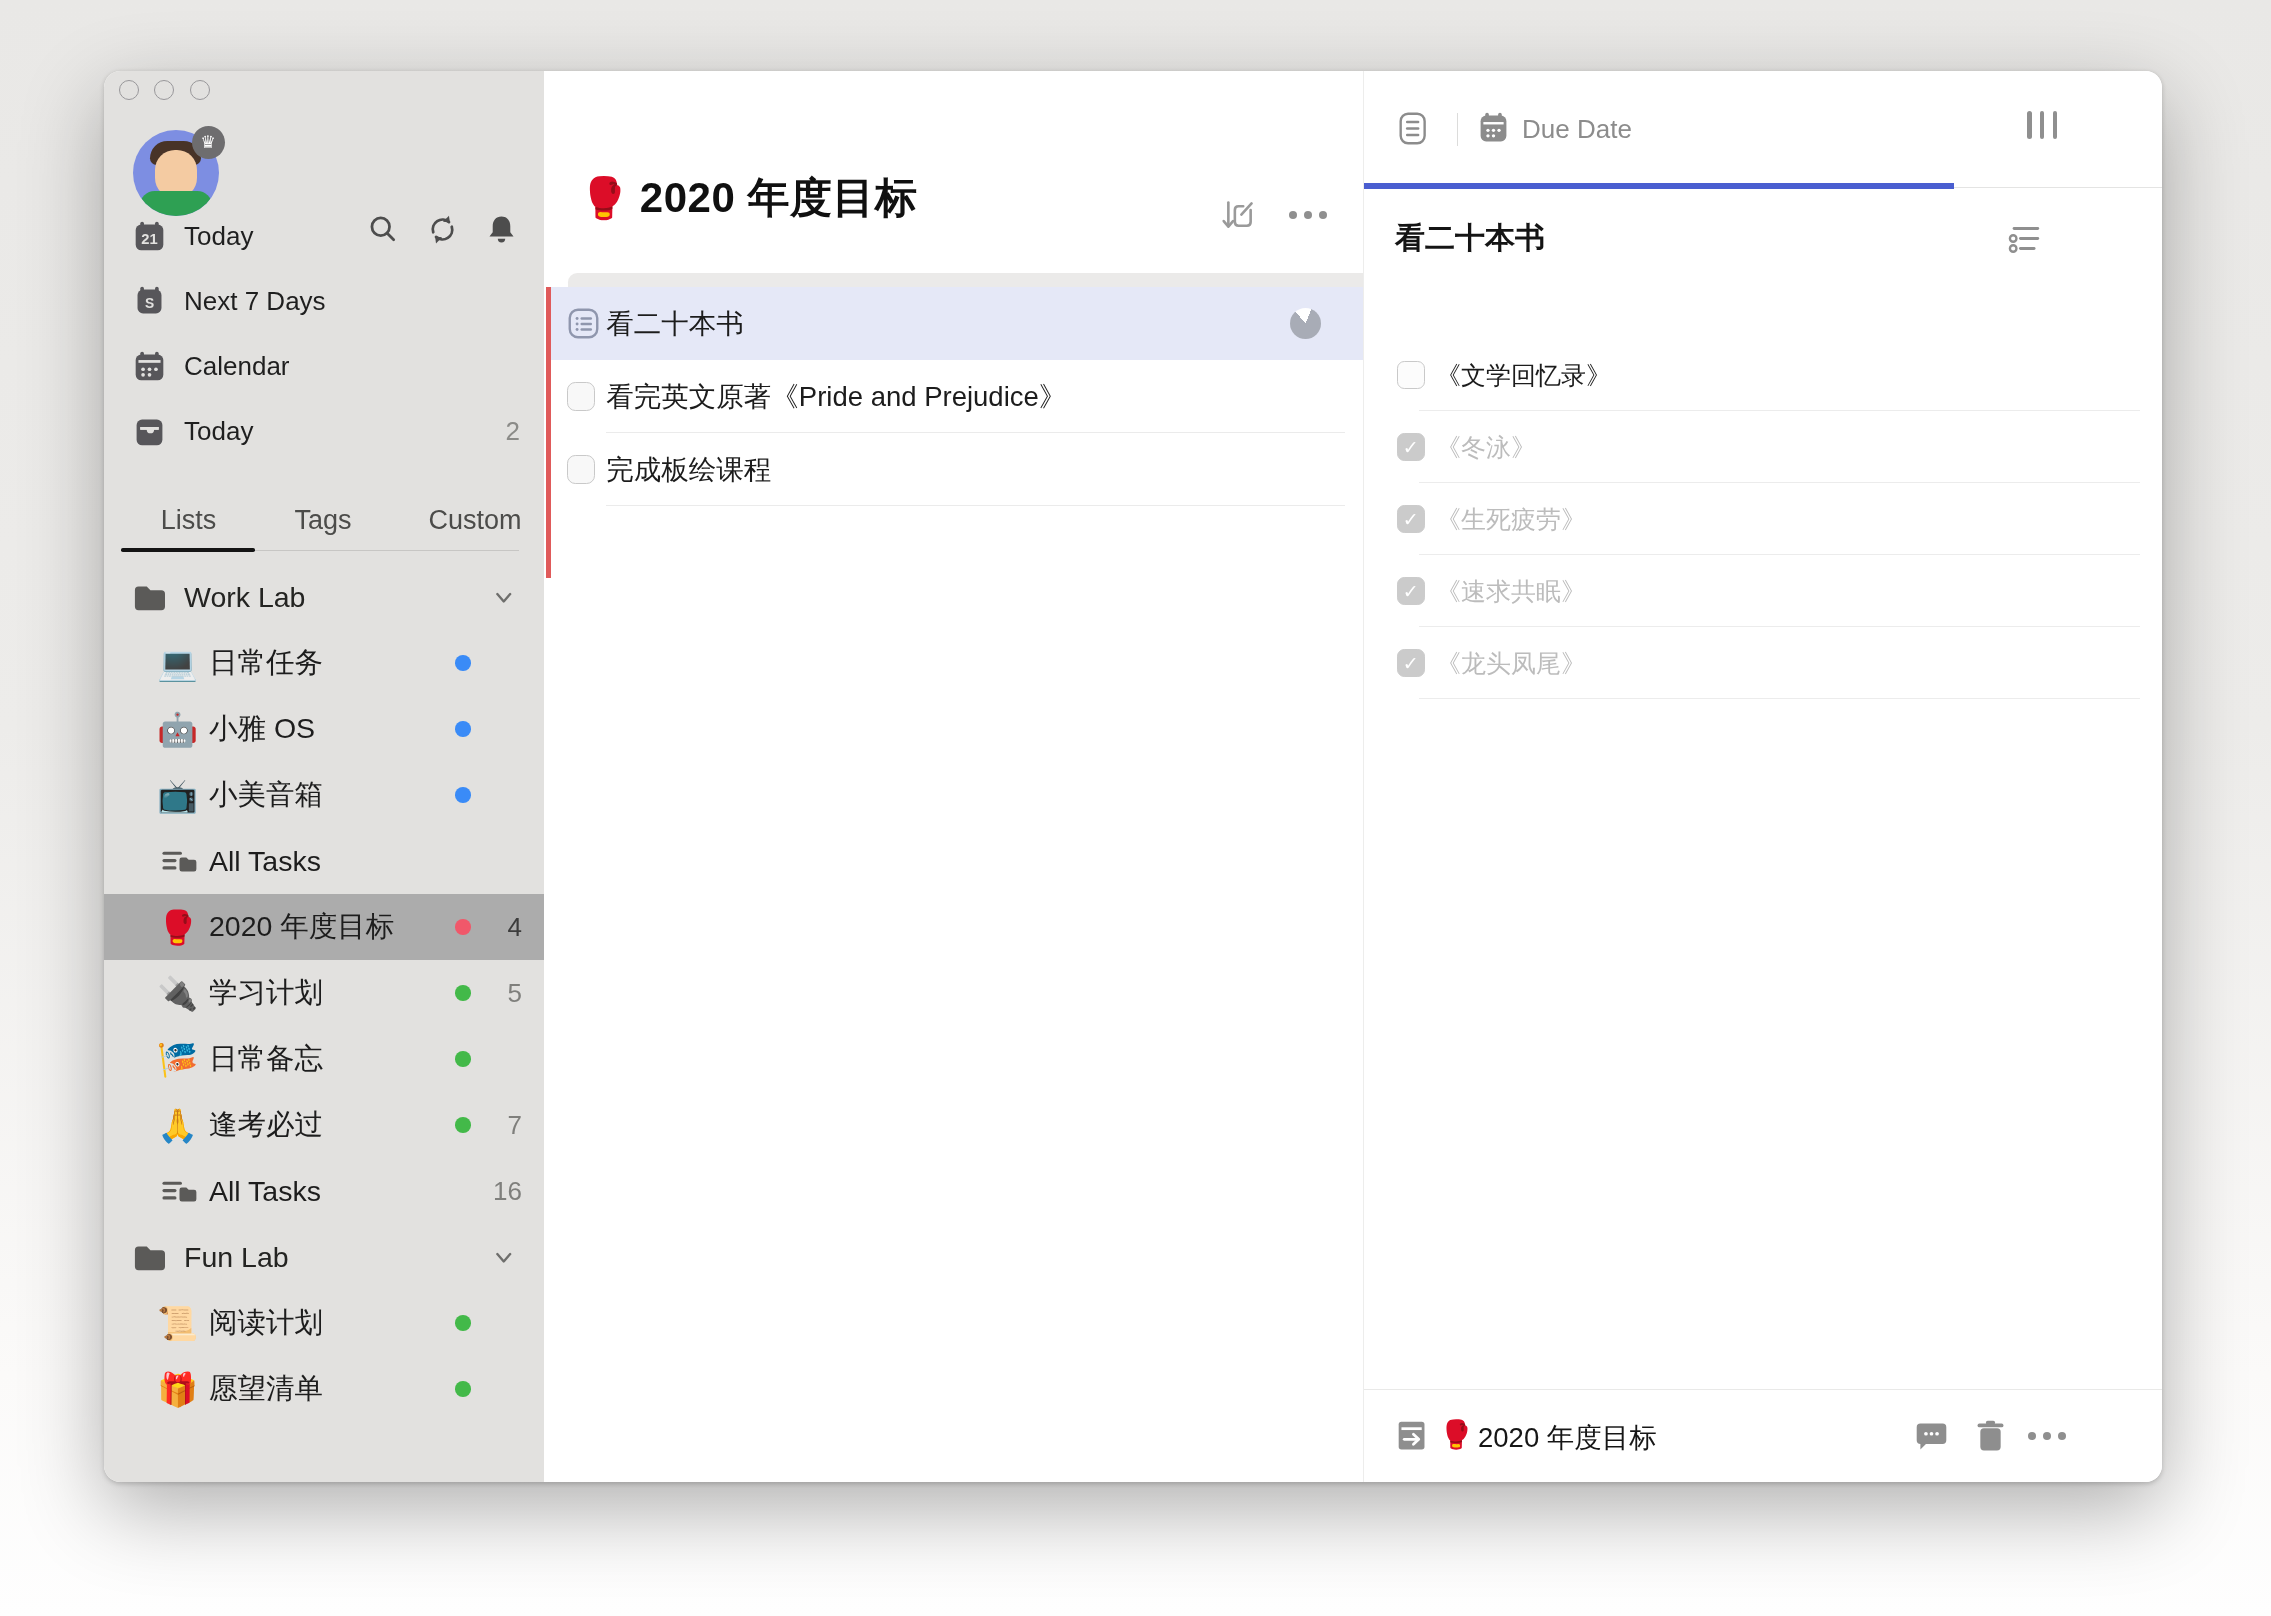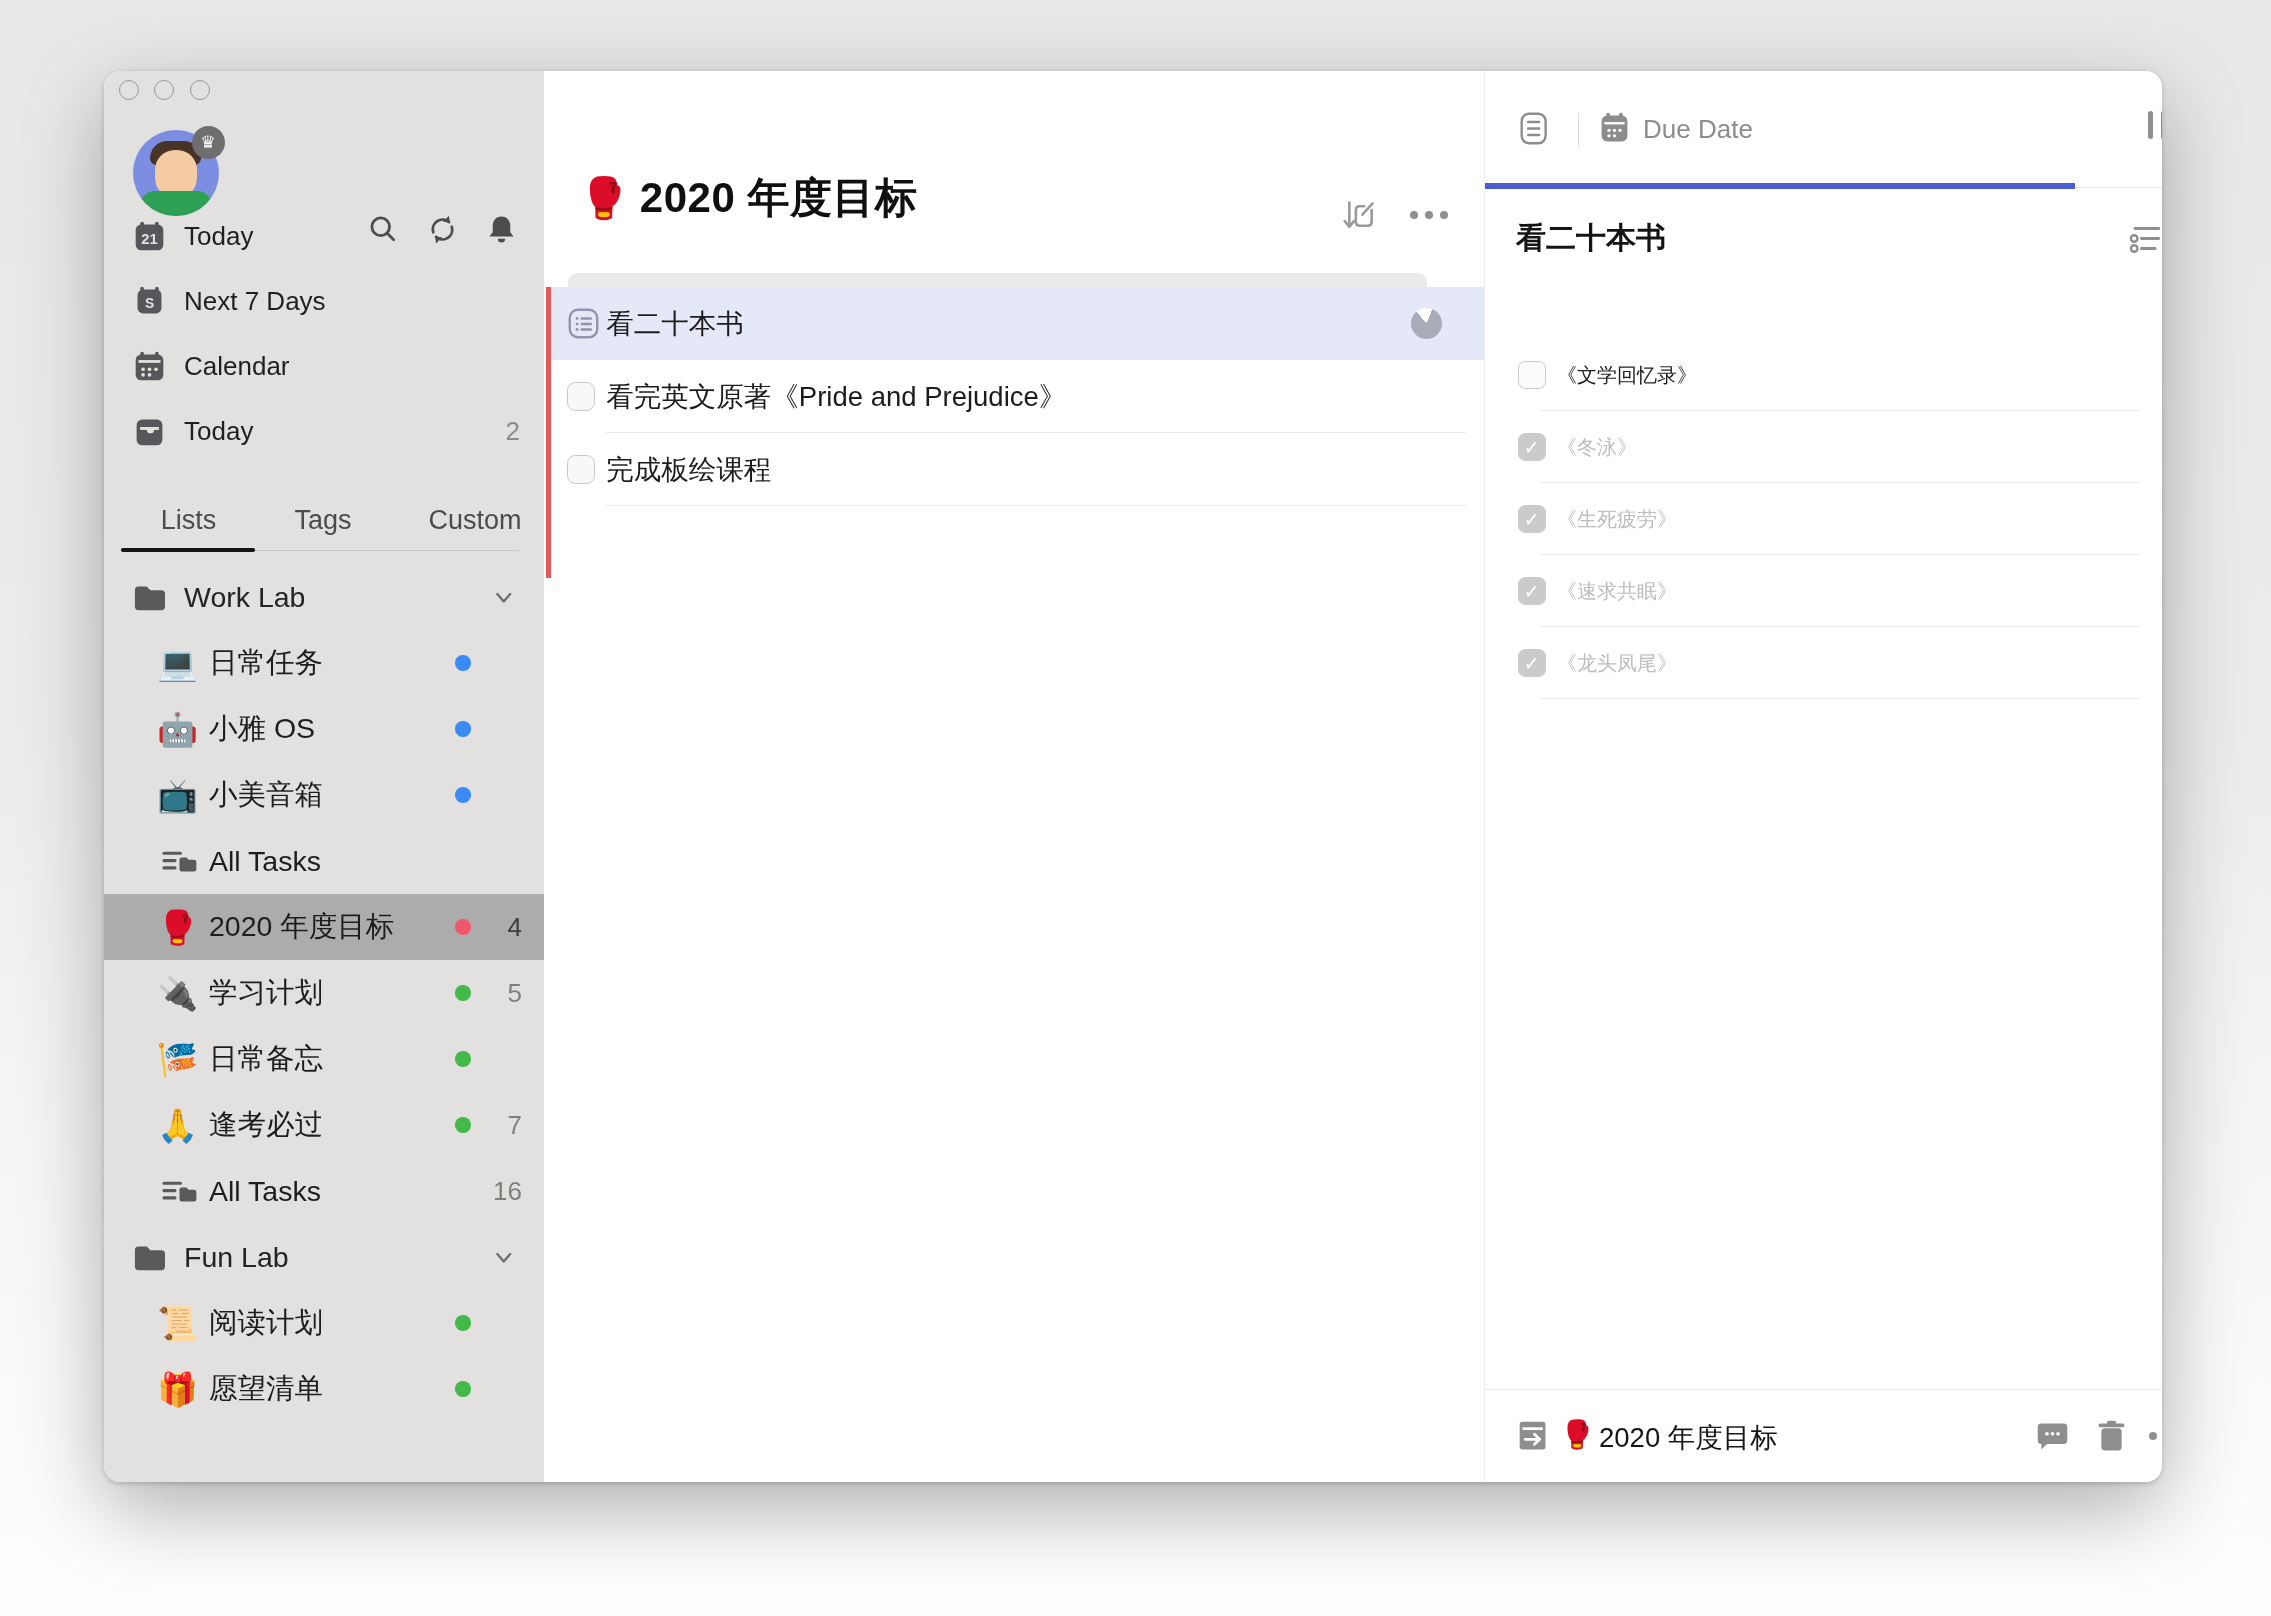--- a/index.html
+++ b/index.html
@@ -79,40 +79,40 @@
   .trow { position:relative; height:73px; display:flex; align-items:center; }
   .trow.selected { background:#e5e8f7; }
   .trow .t-ic { position:absolute; left:15.6px; width:33px; height:33px; }
   .trow .t-check { position:absolute; left:15.6px; width:28.5px; height:28.5px; border:1.8px solid #c9c9c9; border-radius:8.3px; background:#f8f8f8; cursor:pointer; }
   .trow .t-label { position:absolute; left:55px; font-size:27.5px; color:#1c1c1c; }
   .trow .t-sep { position:absolute; left:55px; right:18.4px; bottom:0; height:1.4px; background:#ebebeb; }
   .trow .pie { position:absolute; right:42px; width:31px; height:31px; border-radius:50%;
     background:conic-gradient(from -40deg, #ffffff 0deg 62deg, #a8acb6 62deg 360deg); }
 
   
-  .detail { width:678px; flex-shrink:0; background:#fff; border-left:0.9px solid #ededec; position:relative;text-align:right; }
+  .detail { width:799px; flex-shrink:0; background:#fff; border-left:0.9px solid #ededec; position:relative;text-align:right; }
   .d-tabbar { position:absolute; top:0; left:0; width:100%; height:118px; }
   .d-tabbar .note-ic { position:absolute; left:33px; top:40px; }
   .d-tabbar .vsep { position:absolute; left:93px; top:42px; width:1.4px; height:33px; background:#dcdcdb; }
   .d-tabbar .cal-ic { position:absolute; left:112px; top:40px; }
   .d-tabbar .ddate { position:absolute; left:158px; top:42px; font-size:26px; color:#8c8c8c; line-height:33px; }
   .d-tabbar .cols-ic { position:absolute; left:663px; top:40px; display:flex; gap:8.3px; }
   .d-tabbar .cols-ic i { width:4.6px; height:27.5px; border-radius:2.8px; background:#8f8f8f; }
   .d-tabbar .blue-underline { position:absolute; left:0; top:112px; width:590px; height:5.5px; background:#4a5ed0; }
   .d-tabbar .gray-underline { position:absolute; left:590px; right:0; top:116px; height:1.4px; background:#e4e4e3; }
 
   .d-title-row { position:absolute; top:143px; left:0; width:100%; height:51px; }
   .d-title { position:absolute; left:31px; top:3.7px; font-size:30px; font-weight:700; color:#141414; }
   .d-title-act { position:absolute; left:641px; top:5.5px; cursor:pointer; }
 
   .d-checklist { position:absolute; top:268px; left:0; width:100%; }
   .crow { position:relative; height:72px; display:flex; align-items:center; }
   .crow .c-check { position:absolute; left:33px; width:27.5px; height:27.5px; border:1.8px solid #c9c9c9; border-radius:7.3px; background:#fcfcfc; cursor:pointer; }
   .crow.checked .c-check { background:#cbcbcb; border-color:#cbcbcb; color:#fff; font-size:19px; display:flex; align-items:center; justify-content:center; }
-  .crow .c-label { position:absolute; left:72px; font-size:20px; color:#1c1c1c; }
+  .crow .c-label { position:absolute; left:72px; font-size:25px; color:#1c1c1c; }
   .crow.checked .c-label { color:#bcbcbc; }
   .crow .c-sep { position:absolute; left:55px; right:22px; bottom:0; height:1.4px; background:#ececec; }
 
   .d-footer { position:absolute; left:0; right:0; bottom:0; height:93px; border-top:1.4px solid #e9e9e8; }
   .d-footer .move-ic { position:absolute; left:31px; top:29px; }
   .d-footer .f-emoji { position:absolute; left:75px; top:27.5px; font-size:27.5px; }
   .d-footer .f-name { position:absolute; left:114px; top:30px; font-size:27.5px; color:#161616; }
   .d-footer .f-act { position:absolute; top:26px; width:40px; height:40px; display:flex; align-items:center; justify-content:center; cursor:pointer; }
   .f-comment { left:547px; } .f-trash { left:606px; } .f-more { left:663px; }
 </style>

